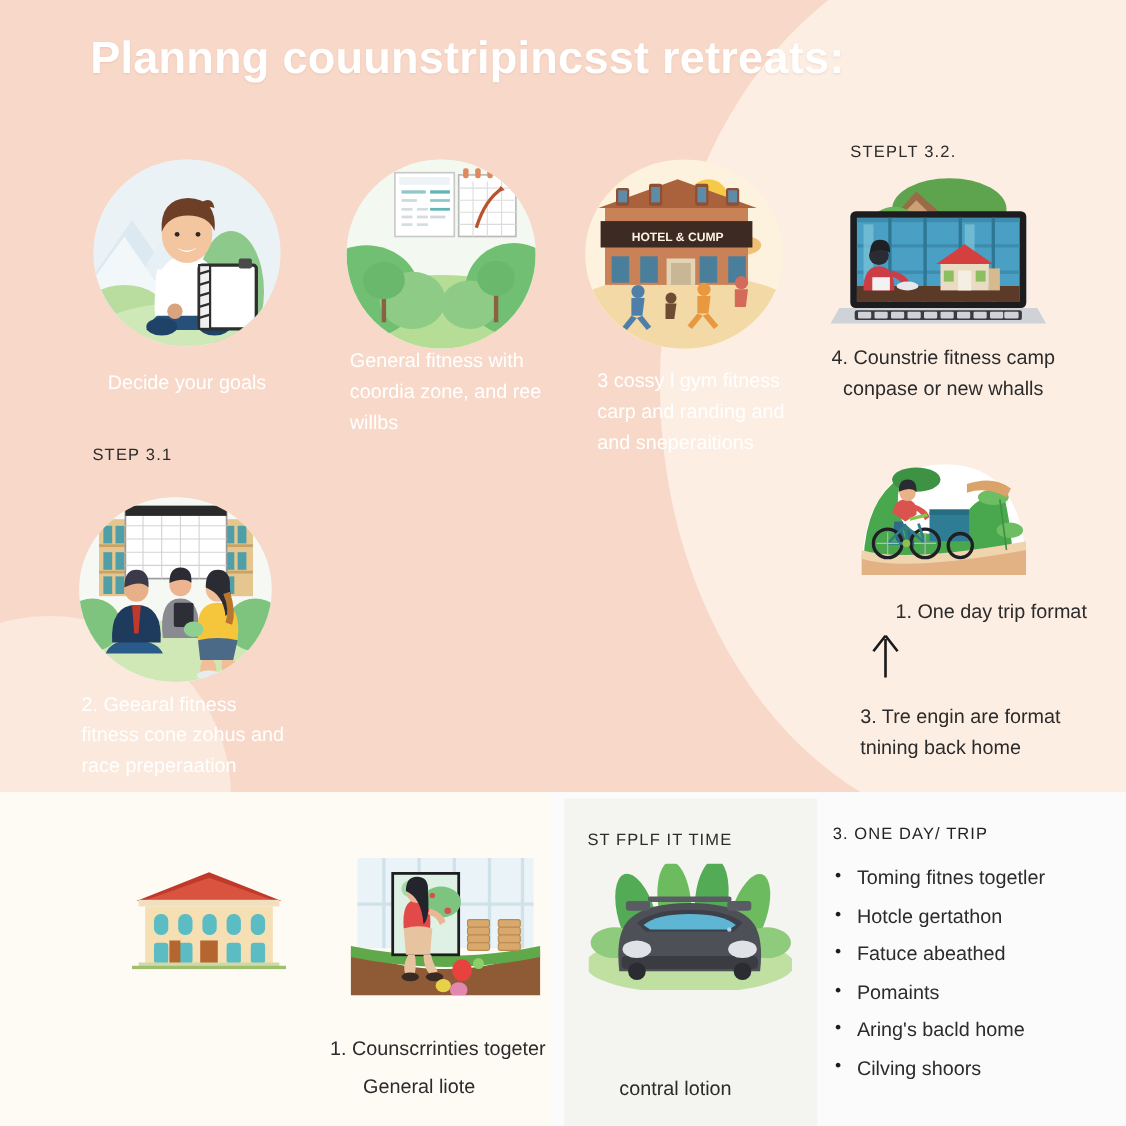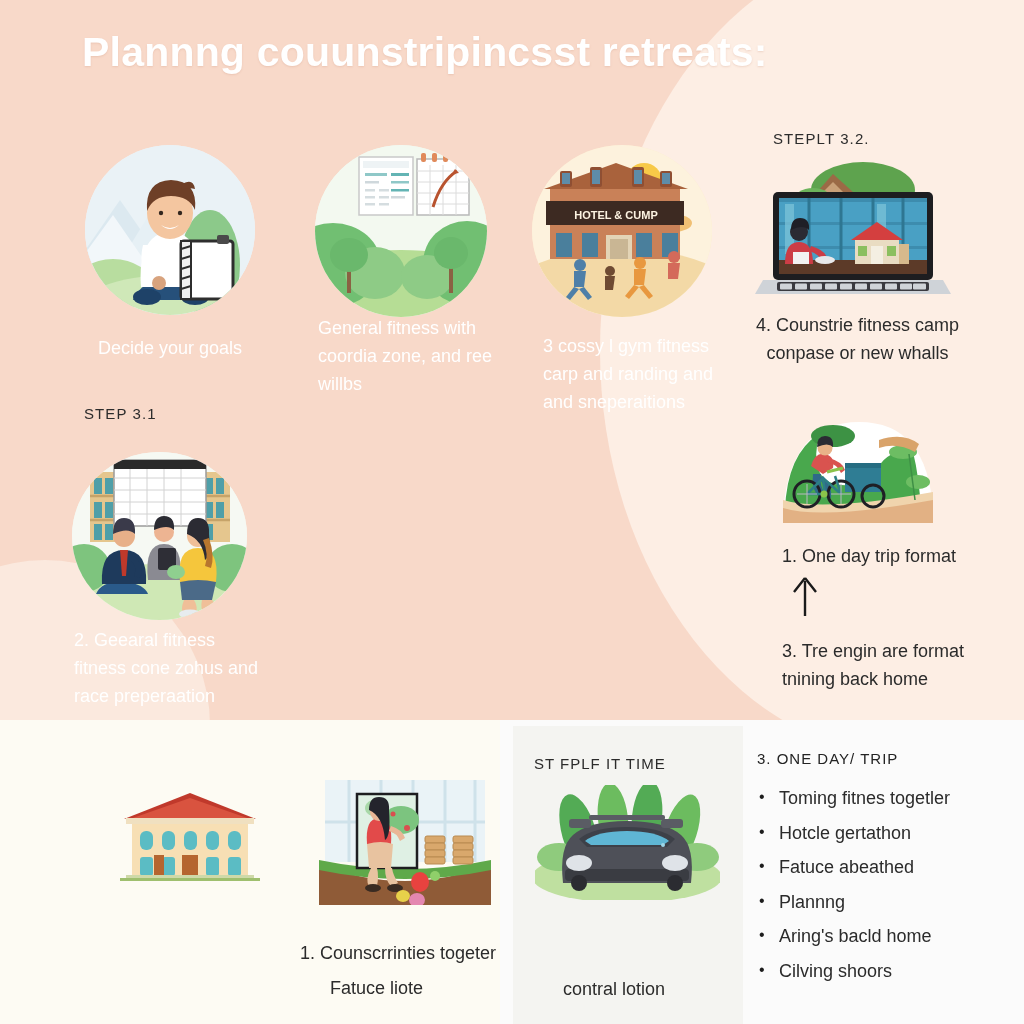--- a/index.html
+++ b/index.html
@@ -433,21 +433,21 @@
       <line x1="44" y1="54" x2="60" y2="50" stroke="#8bc34a" stroke-width="3"></line>
       <circle cx="41" cy="76" r="3.5" fill="#8bc34a"></circle>
       <g stroke="#b9b9c0" stroke-width="1">
         <line x1="14" y1="76" x2="34" y2="76"></line>
           <line x1="24" y1="66" x2="24" y2="86"></line>
         <line x1="48" y1="76" x2="68" y2="76"></line>
           <line x1="58" y1="66" x2="58" y2="86"></line>
       </g>
     </svg>
   </div>
-  <div class="cap cap-dark" style="left:782px; top:543px; width:200px;">1. One day trip format</div>
+  <div class="cap cap-dark" style="left:814px; top:543px; width:200px;">1. One day trip format</div>
 
   <div class="arrow-up">
     <svg width="30" height="42" viewBox="0 0 30 42">
       <line x1="15" y1="41" x2="15" y2="6" stroke="#1a1a1a" stroke-width="2.4"></line>
       <path d="M15 3 L4 17 M15 3 L26 17" stroke="#1a1a1a" stroke-width="2.4" fill="none"></path>
     </svg>
   </div>
 
   <div class="cap cap-dark" style="left:782px; top:638px; width:210px;">3. Tre engin are format tnining back home</div>
 
@@ -468,21 +468,21 @@
         <rect x="96" y="72" width="13" height="19" rx="3"></rect>
         <rect x="118" y="72" width="13" height="19" rx="3"></rect>
       </g>
       <rect x="72" y="70" width="16" height="21" fill="#b5652f"></rect>
       <rect x="44" y="70" width="10" height="21" fill="#b5652f"></rect>
       <rect x="16" y="90" width="128" height="5" fill="#cfd9a8"></rect>
       <rect x="10" y="93" width="140" height="3" fill="#9fbf6e"></rect>
     </svg>
   </div>
   <div class="cap cap-dark" style="left:300px; top:940px; width:215px;">1. Counscrrinties togeter</div>
-  <div class="cap cap-dark" style="left:330px; top:975px; width:200px;">Fatuce liote</div>
+  <div class="cap cap-dark" style="left:330px; top:975px; width:200px;">General liote</div>
 
   <div style="position:absolute; left:315px; top:780px; width:180px; height:125px; overflow:hidden;">
     <svg width="180" height="125" viewBox="0 0 180 125">
       <rect x="10" y="0" width="160" height="82" fill="#eaf3f7"></rect>
       <g stroke="#cfe2ea" stroke-width="3">
         <line x1="34" y1="0" x2="34" y2="82"></line>
           <line x1="66" y1="0" x2="66" y2="82"></line>
         <line x1="98" y1="0" x2="98" y2="82"></line>
           <line x1="130" y1="0" x2="130" y2="82"></line>
         <line x1="160" y1="0" x2="160" y2="82"></line>
@@ -550,18 +550,18 @@
       <circle cx="128" cy="60" r="2" fill="#9fd6e8"></circle>
     </svg>
   </div>
   <div class="cap cap-dark" style="left:563px; top:976px; width:200px;">contral lotion</div>
 
   <div class="bullet-head">3. ONE DAY/ TRIP</div>
   <ul class="bullets">
     <li>Toming fitnes togetler</li>
     <li>Hotcle gertathon</li>
     <li>Fatuce abeathed</li>
-    <li>Plannng</li>
+    <li>Pomaints</li>
     <li>Aring's bacld home</li>
     <li>Cilving shoors</li>
   </ul>
 
 </div>
 
 </body></html>

